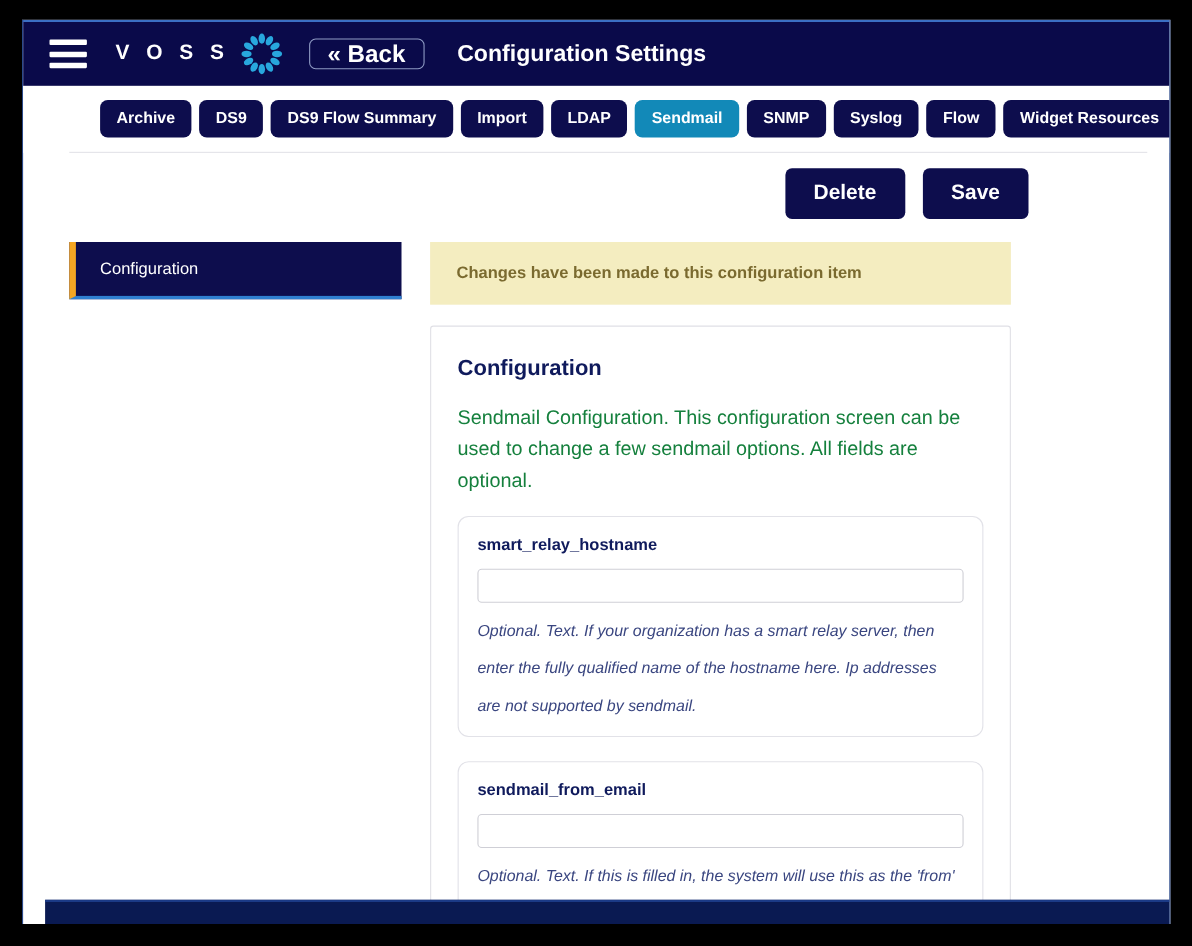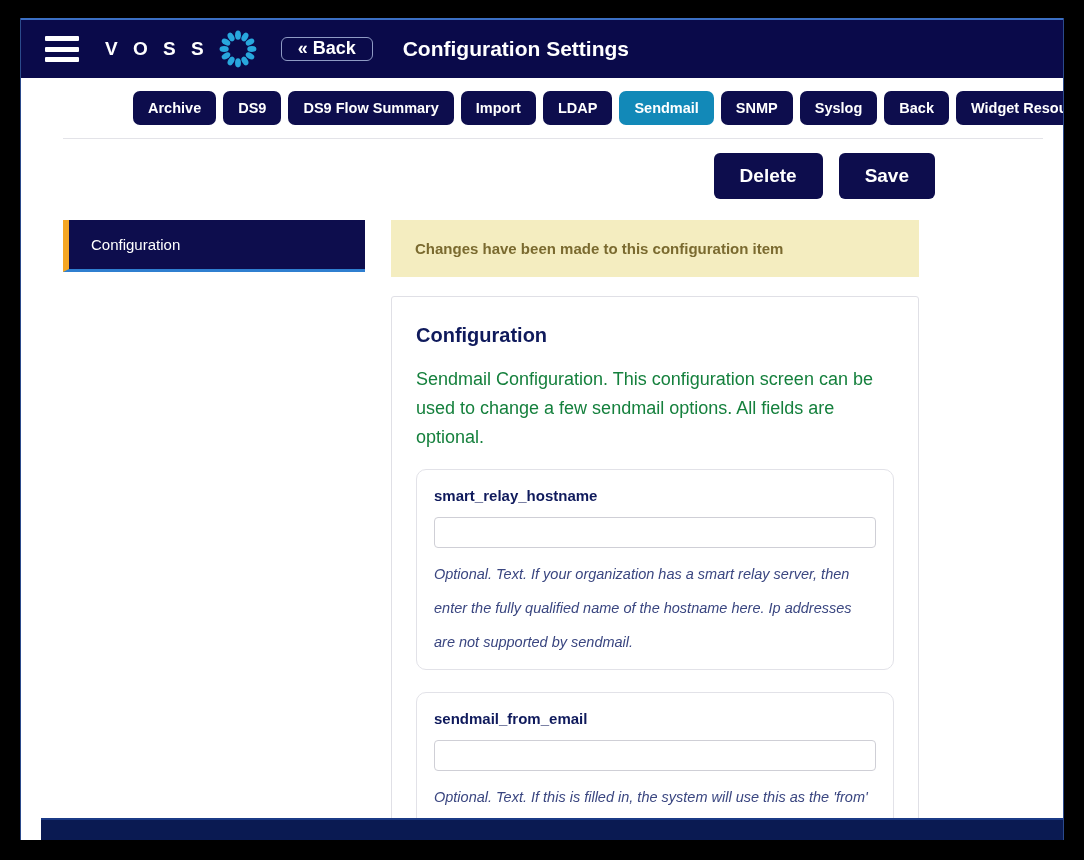--- a/index.html
+++ b/index.html
@@ -77,21 +77,21 @@
   .brand-mark {
     width: 42px;
     height: 42px;
     position: relative;
   }
 
   .back-btn {
     border: 1px solid #8f9bc4;
     border-radius: 6px;
     color: #ffffff;
-    font-size: 18px;
+    font-size: 22px;
     font-weight: bold;
     padding: 0 16px;
     background: transparent;
     cursor: pointer;
     margin-right: 30px;
     line-height: 1.2;
   }
 
   .header-title {
     color: #ffffff;
@@ -102,21 +102,20 @@
   
   .tabbar-wrap {
     background: #ffffff;
     padding: 13px 0 0 0;
   }
   .tabbar {
     display: flex;
     gap: 7px;
     padding: 0 18px 0 70px;
     align-items: center;
-    margin-left: 42px;
   }
   .tab {
     background: #0d0d4d;
     color: #ffffff;
     font-size: 14.5px;
     font-weight: bold;
     border-radius: 7px;
     padding: 9px 15px;
     white-space: nowrap;
     cursor: pointer;
@@ -296,21 +295,21 @@
     <div class="tabbar-wrap">
       <div class="tabbar" id="tabbar">
           <button class="tab">Archive</button>
           <button class="tab">DS9</button>
           <button class="tab">DS9 Flow Summary</button>
           <button class="tab">Import</button>
           <button class="tab">LDAP</button>
           <button class="tab active">Sendmail</button>
           <button class="tab">SNMP</button>
           <button class="tab">Syslog</button>
-          <button class="tab">Back</button>
+          <button class="tab">Flow</button>
           <button class="tab">Widget Resources</button>
         </div>
       <div class="tab-rule"></div>
     </div>
 
     <div class="actions">
       <button class="action-btn">Delete</button>
       <button class="action-btn">Save</button>
     </div>
 

